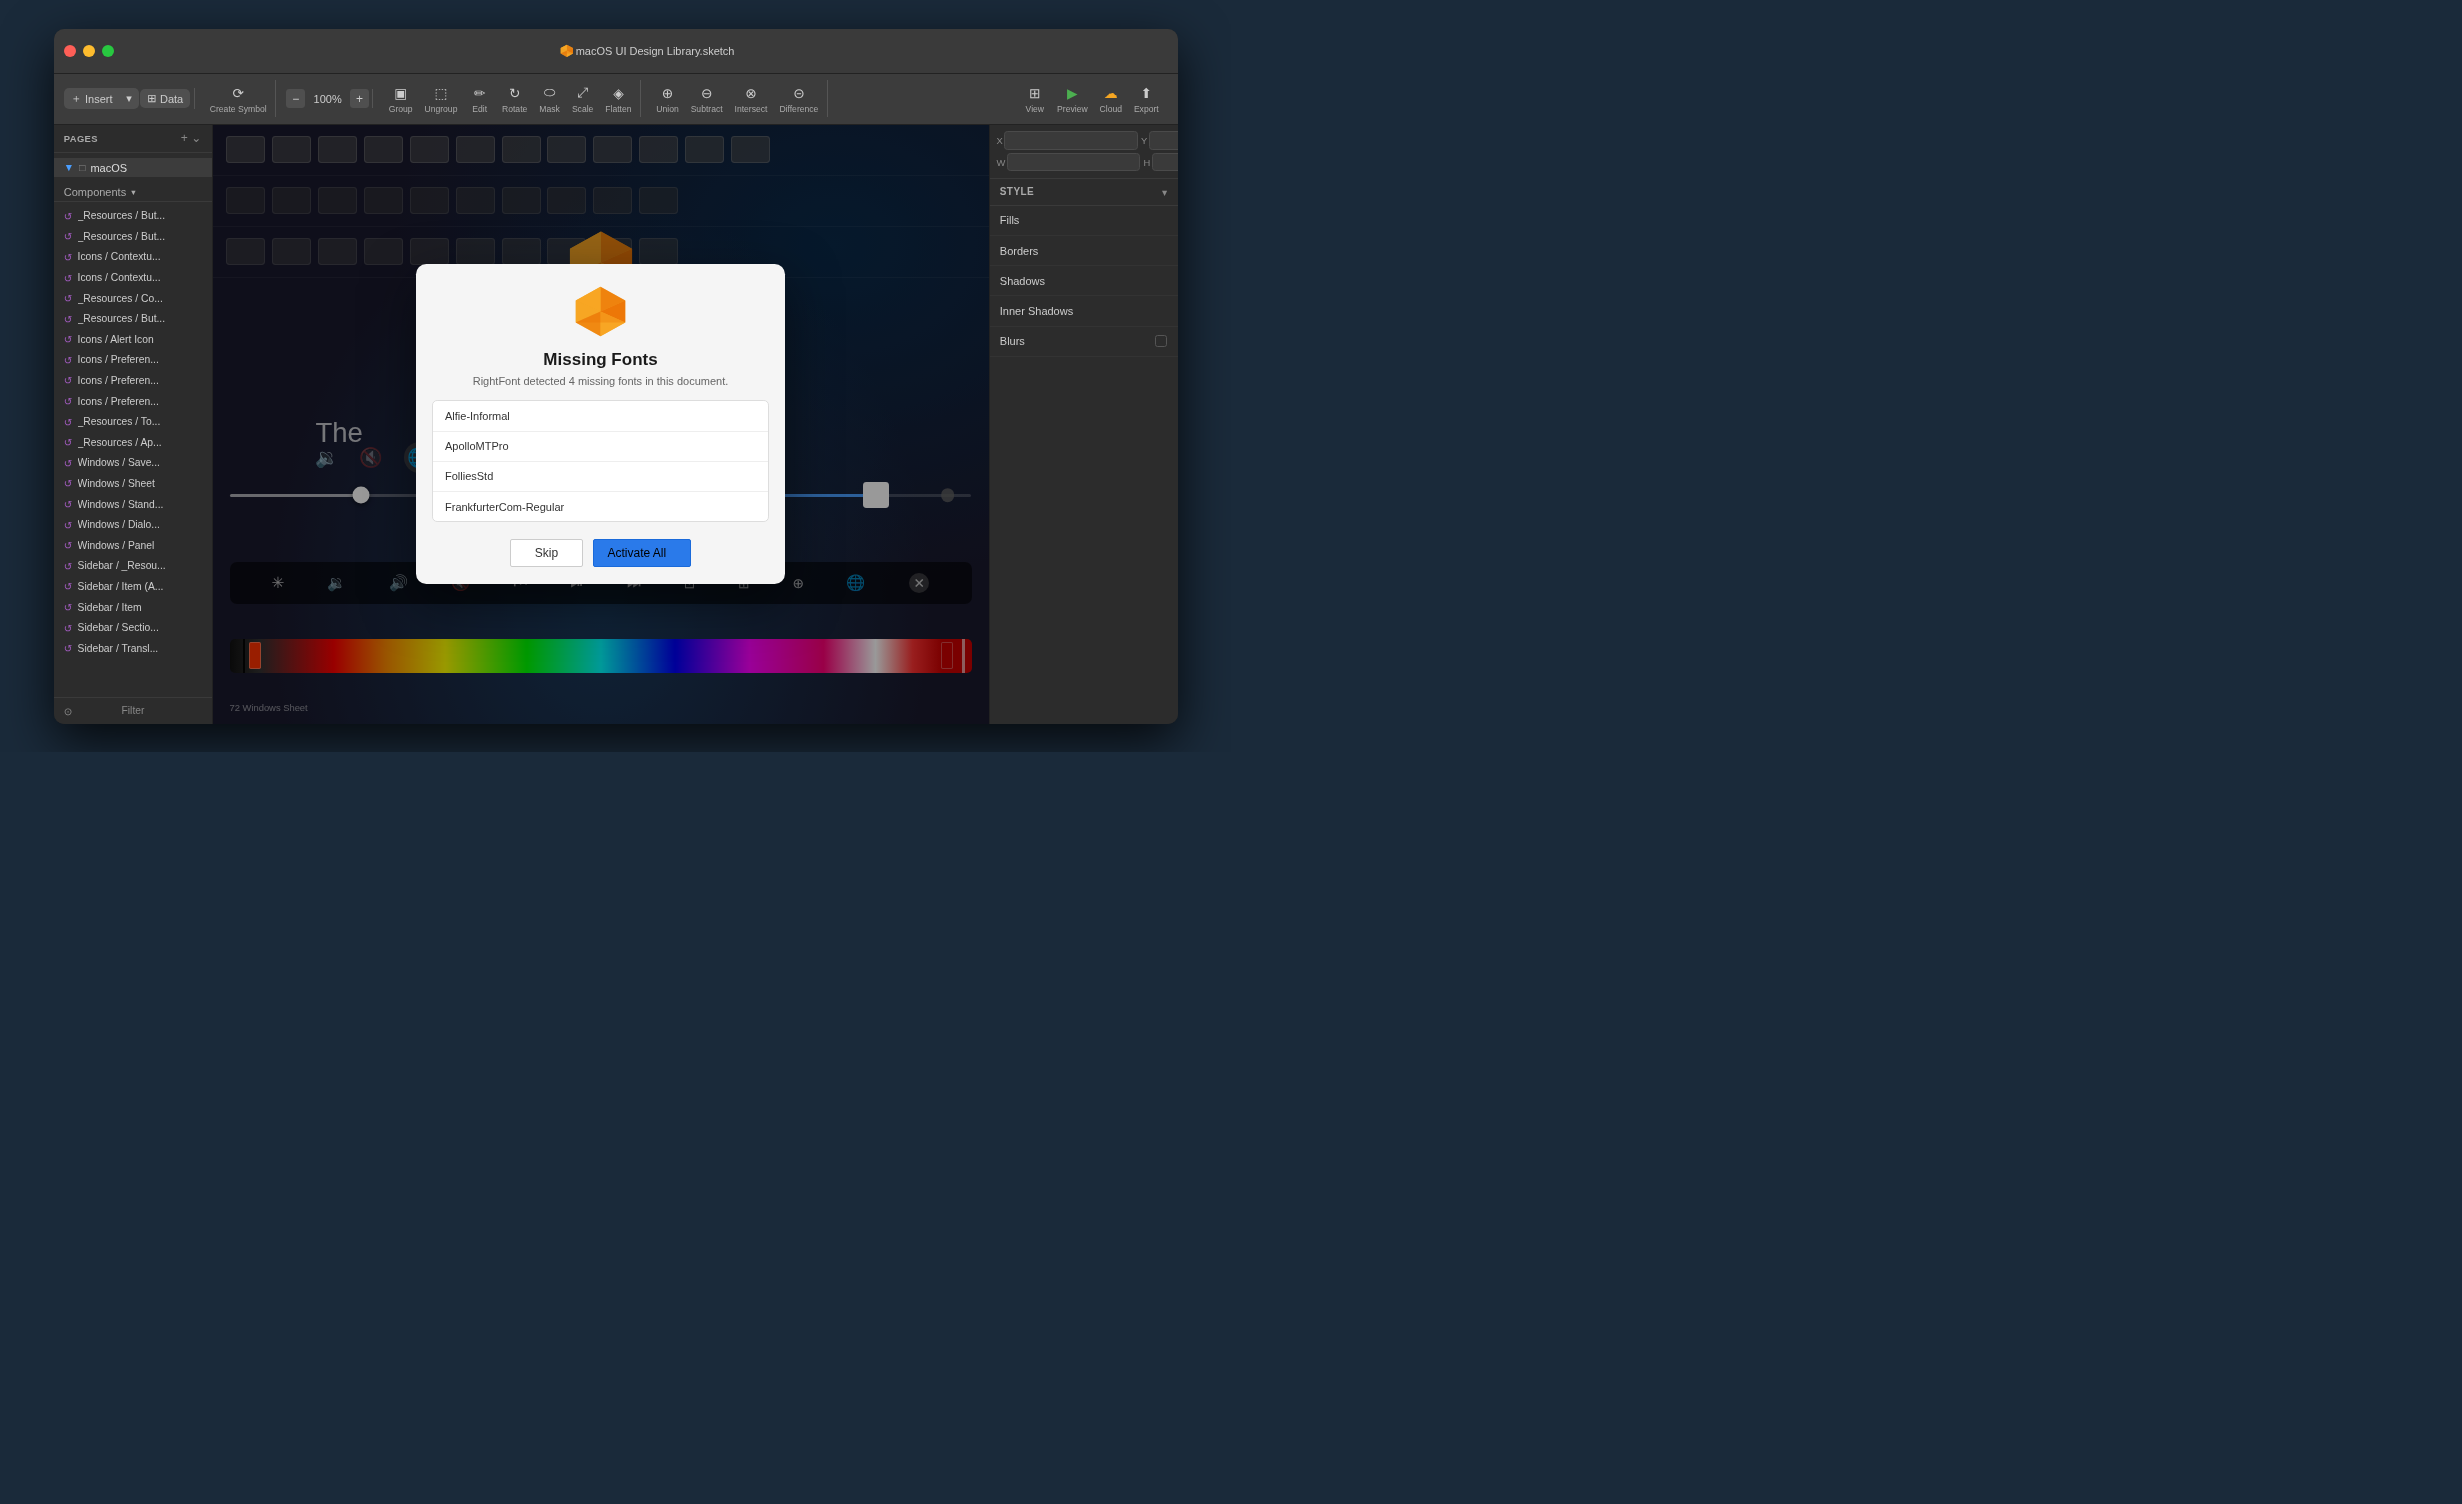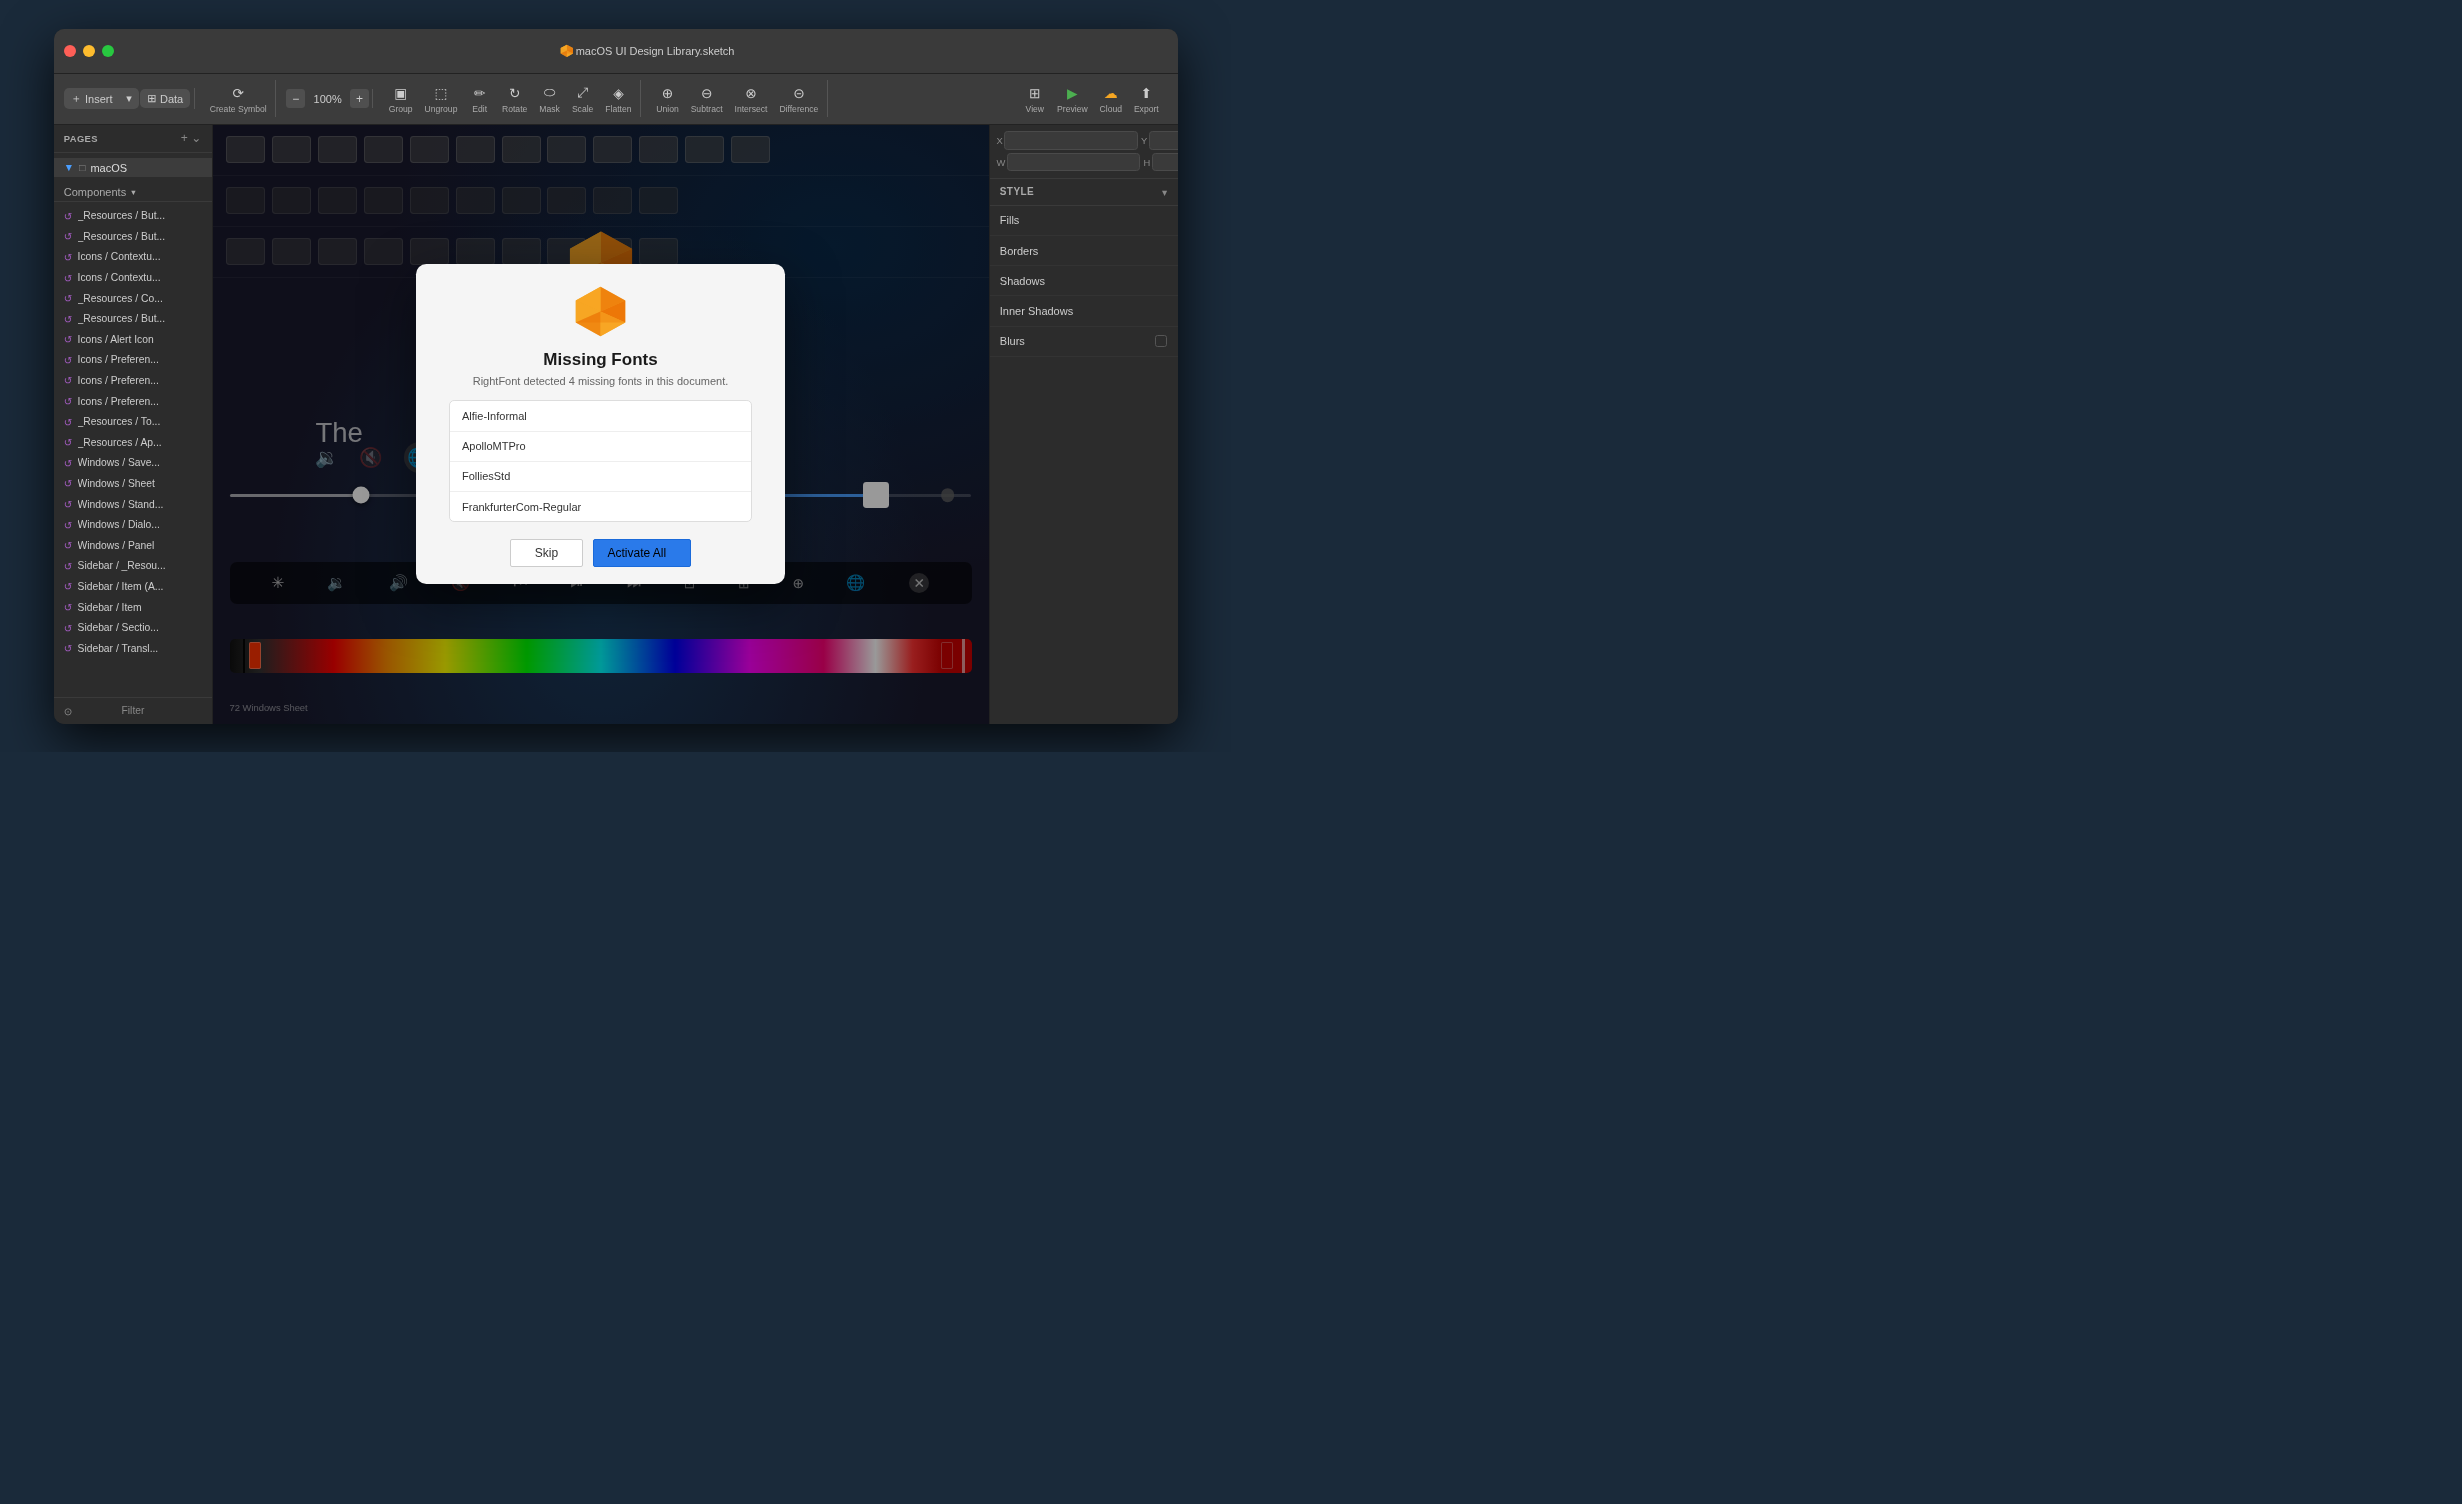--- a/index.html
+++ b/index.html
@@ -357,21 +357,21 @@
       font-weight: 600;
       color: #1a1a1a;
       margin-bottom: 5.1px;
     }
     .modal-subtitle {
       font-size: 11px;
       color: #666;
       margin-bottom: 13.7px;
     }
     .font-list {
-      margin: 0 33px;
+      margin: 0 16px;
       border: 0.9px solid #ddd;
       border-radius: 5.1px;
       overflow: hidden;
       background: white;
     }
     .font-item {
       padding: 8.6px 12px;
       font-size: 11px;
       color: #333;
       border-bottom: 0.9px solid #eee;

